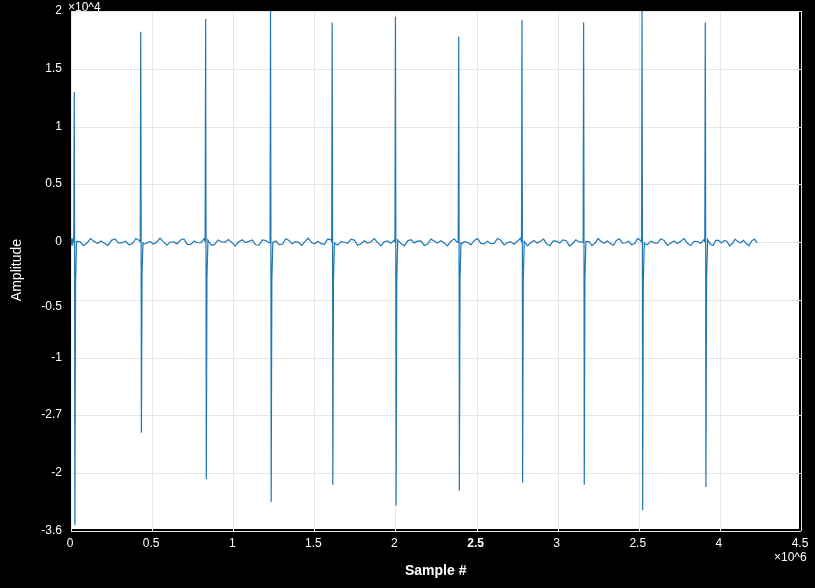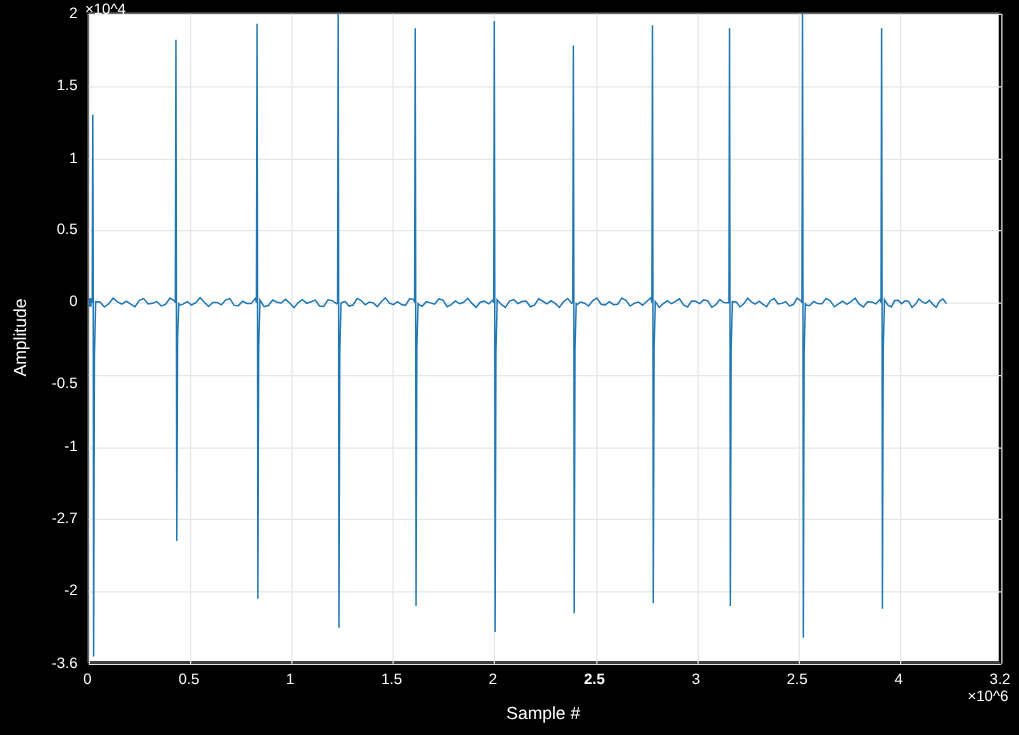--- a/index.html
+++ b/index.html
@@ -33,35 +33,35 @@
     <div class="grid-line" style="top: 288.889px; left: 0px; height: 1px; width: 730px;"></div>
     <div class="grid-line" style="top: 231.111px; left: 0px; height: 1px; width: 730px;"></div>
     <div class="grid-line" style="top: 173.333px; left: 0px; height: 1px; width: 730px;"></div>
     <div class="grid-line" style="top: 115.556px; left: 0px; height: 1px; width: 730px;"></div>
     <div class="grid-line" style="top: 57.7778px; left: 0px; height: 1px; width: 730px;"></div>
     <div class="grid-line" style="top: 0px; left: 0px; height: 1px; width: 730px;"></div>
     <svg width="730" height="520">
       <polyline points="0,231.1111111111111 0.10814814814814815,230.1611800048541 0.2162962962962963,234.0887318307635 0.3244444444444445,232.7562081327934 0.4325925925925926,227.61179188414684 0.5407407407407407,229.70909479858813 0.648888888888889,232.7358332401978 0.7570370370370371,230.3985682982389 0.8651851851851852,231.54845441424015 0.9733333333333333,234.38041938531524 1.0814814814814815,230.10689017270153 1.1896296296296296,227.36679048894177 1.297777777777778,231.74275372661288 1.4059259259259258,232.4739696547946 1.5140740740740741,230.20422823557175 1.6222222222222222,232.97953176232573 1.7303703703703703,233.1364943904 1.8385185185185184,227.86780717917185 1.9466666666666665,228.7837828831685 2.7577777777777777,231.1111111111111 3.2444444444444445,80.88888888888891 3.568888888888889,201.06666666666672 3.893333333333333,514.2222222222222 4.542222222222222,273.5777777777778 5.515555555555555,231.1111111111111 5.515555555555555,230.30184910084938 9.012345679012345,230.55426157277066 12.509135802469135,234.64383550135767 16.005925925925926,232.0042081144154 19.502716049382716,227.5429157339982 22.999506172839506,230.50562869846368 26.496296296296293,232.28968719138066 29.993086419753087,229.89050312412326 33.489876543209874,232.32310480321382 36.986666666666665,234.387611781987 40.483456790123455,229.32758933011837 43.98024691358025,227.86347775598023 47.477037037037036,232.2009069463411 50.97382716049383,231.68105007583011 54.47061728395061,230.25876027032558 57.9674074074074,233.73719206549873 61.46419753086419,232.5920750131612 64.96098765432099,227.46215708531804 68.45777777777778,229.59048714668756 69.26888888888888,231.1111111111111 69.75555555555556,20.80000000000001 70.08,189.04888888888888 70.40444444444445,421.77777777777777 71.05333333333333,259.7111111111111 72.02666666666667,231.1111111111111 72.02666666666667,233.448308835969 75.43333333333334,232.3197387232437 78.84,230.35585507967033 82.24666666666667,233.01124963043526 85.65333333333334,231.1797641246302 89.06,227.1470769005324 92.46666666666667,230.8244083128323 95.87333333333333,234.1964736700147 99.28,231.0042329763457 102.68666666666667,230.93439623940884 106.09333333333333,232.87923827107937 109.5,229.02027120300932 112.90666666666667,227.90129950049902 116.31333333333333,233.30429308649974 119.72,233.50881265650048 123.12666666666667,230.01253299840874 126.53333333333333,231.7503094600138 129.94,231.73108419456338 133.34666666666666,227.67205350759542 134.1577777777778,231.1111111111111 134.64444444444445,8.088888888888903 134.96888888888887,186.50666666666666 135.29333333333332,468 135.94222222222223,266.64444444444445 136.91555555555556,231.1111111111111 136.91555555555556,229.089335445904 140.32222222222222,234.3811486121428 143.7288888888889,233.3819638495147 147.13555555555556,228.99322095456648 150.54222222222222,230.75162885531932 153.9488888888889,231.44192890795023 157.35555555555555,228.47558189170132 160.76222222222222,231.42032381524695 164.1688888888889,235.14805996566878 167.57555555555555,231.03123402910558 170.98222222222222,228.67279798758216 174.38888888888889,231.64322992789067 177.79555555555555,230.41178940386078 181.20222222222222,229.05810397467235 184.60888888888888,233.74382003070514 188.01555555555555,234.10677124580343 191.42222222222225,228.86805306653673 194.82888888888888,229.50045278924222 198.23555555555555,231.99658962278926 199.04666666666668,231.1111111111111 199.53333333333333,0 199.85777777777778,184.88888888888886 200.1822222222222,491.1111111111111 200.83111111111108,270.1111111111111 201.80444444444444,231.1111111111111 201.80444444444444,231.41695491901305 205.0308641975309,230.08061536096545 208.25728395061728,233.83497944051607 211.48370370370372,233.00084377734936 214.71012345679014,227.70736797125846 217.93654320987653,229.40266165042243 221.16296296296295,232.83839043257234 224.3893827160494,230.63869010580157 227.6158024691358,231.29063947154276 230.84222222222223,234.30699534006368 234.06864197530868,230.41217957097234 237.29506172839504,227.2428207795233 240.5214814814815,231.51762055566627 243.74790123456788,232.743505774857 246.97432098765432,230.25508497550032 250.20074074074074,232.6771127354162 253.4271604938272,233.28117548291317 256.6535802469135,228.07667843061756 259.88,228.50404999783512 260.6911111111111,231.1111111111111 261.17777777777775,11.5555555555556 261.5022222222222,187.2 261.8266666666667,473.77777777777777 262.47555555555556,267.51111111111106 263.44888888888886,231.1111111111111 263.44888888888886,232.34213386955133 266.7654320987654,234.03850077890178 270.081975308642,230.3507143650578 273.39851851851853,231.2958114535781 276.7150617283951,232.29407136959736 280.03160493827164,228.14202726423298 283.3481481481482,229.0667869236023 286.6646913580247,234.3379646215826 289.98123456790125,232.6703692686807 293.2977777777778,229.7156163272719 296.6143209876543,232.00113963853767 299.93086419753087,230.8068113683019 303.2474074074074,227.62425854059728 306.5639506172839,231.6968818250673 309.8804938271605,234.82517219736224 313.19703703703703,230.76881364823754 316.51358024691353,229.94495463173126 319.8301234567901,232.14210830567538 323.14666666666665,229.21164872217423 323.9577777777778,231.1111111111111 324.4444444444444,5.777777777777715 324.7688888888889,186.04444444444442 325.09333333333336,494.5777777777778 325.7422222222222,270.63111111111107 326.71555555555557,231.1111111111111 326.71555555555557,228.77918628467324 330.03209876543207,232.576033863325 333.3486419753086,234.8592625413139 336.6651851851852,229.84314519498474 339.9817283950617,228.72478688441697 343.29827160493824,231.90251839327954 346.6148148148148,230.2046163121757 349.93135802469135,229.84177675214312 353.2479012345679,234.43968113780346 356.56444444444446,233.06780406108112 359.880987654321,228.06437312839836 363.1975308641976,230.0000547143041 366.51407407407413,232.08265706920702 369.83061728395063,229.62093102062687 373.14716049382713,231.7090401415474 376.4637037037037,234.85959041790562 379.78024691358024,230.4160757875435 383.0967901234568,227.74671442720182 386.4133333333333,231.5824975326945 387.2244444444445,231.1111111111111 387.7111111111111,25.422222222222217 388.03555555555556,189.9733333333333 388.36,479.55555555555554 389.00888888888886,268.3777777777778 389.9822222222223,231.1111111111111 389.9822222222223,233.26572747762594 393.2987654320988,230.70452451595094 396.61530864197533,231.58280024094836 399.9318518518519,233.8331466982184 403.24839506172844,229.42139746925227 406.56493827160494,227.4621030215581 409.8814814814815,232.3790856517761 413.198024691358,232.87622562194974 416.51456790123456,230.30320047662445 419.8311111111111,232.70791727385802 423.14765432098767,232.43354907669982 426.4641975308642,227.53492350177356 429.7807407407408,229.307383524827 433.09728395061734,233.88049619733818 436.4138271604938,231.73016772391577 439.73037037037034,230.58636458728887 443.0469135802469,233.15792686095523 446.36345679012345,230.2471165659635 449.68,227.22393861043304 450.49111111111114,231.1111111111111 450.97777777777776,9.244444444444468 451.3022222222222,186.7377777777778 451.62666666666667,471.46666666666664 452.2755555555555,267.1644444444445 453.2488888888889,231.1111111111111 453.2488888888889,230.31482469032608 456.47530864197535,234.88416961727046 459.7017283950617,231.83123171935074 462.9281481481481,229.49287098680293 466.15456790123454,231.97929770047324 469.380987654321,230.1484938173105 472.60740740740744,228.08422118698536 475.83382716049385,232.96680457131674 479.0602469135802,234.53949848279967 482.28666666666663,229.87823642944886 485.5130864197531,230.02686365962649 488.7395061728395,231.9207169183074 491.96592592592594,228.8783064339322 495.1923456790123,229.77213507453718 498.4187654320987,234.8156253906289 501.6451851851852,232.69973316479513 504.87160493827156,228.70600917015219 508.09802469135803,231.01226507240062 511.32444444444445,231.18112724277148 512.1355555555556,231.1111111111111 512.6222222222221,11.5555555555556 512.9466666666667,187.2 513.2711111111112,473.77777777777777 513.92,267.51111111111106 514.8933333333333,231.1111111111111 514.8933333333333,230.338386148386 517.9395061728395,230.5305279883554 520.9856790123457,234.62264409427252 524.0318518518518,232.04164362046617 527.078024691358,227.53990212401027 530.1241975308642,230.4701417297482 533.1703703703704,232.31564593485922 536.2165432098766,229.90920571096774 539.2627160493827,232.2850533573349 542.3088888888889,234.39351246605594 545.3550617283951,229.3618255168036 548.4012345679013,227.8354406679822 551.4474074074075,232.1847989557259 554.4935802469136,231.71950225444618 557.5397530864198,230.25000588460125 560.585925925926,233.7044002900206 563.6320987654321,232.62203187666756 566.6782716049382,227.47557937794113 569.7244444444444,229.55185170884437 570.5355555555556,231.1111111111111 571.0222222222222,0 571.3466666666666,184.88888888888886 571.6711111111111,499.2 572.32,271.32444444444445 573.2933333333333,231.1111111111111 573.2933333333333,232.82201034972252 576.6098765432099,233.53291730573955 579.9264197530864,230.19773760899056 583.242962962963,231.9003065051587 586.5595061728395,232.05619423887134 589.876049382716,227.69133860177072 593.1925925925925,229.59606993928378 596.5091358024691,234.44642993026906 599.8256790123456,232.07095484766933 603.1422222222222,229.99471987566636 606.4587654320987,232.420091529008 609.7753086419752,230.2568222694938 613.0918518518519,227.56091812519355 616.4083950617284,232.28782551479708 619.7249382716049,234.50642075377903 623.0414814814815,230.38396799077395 626.358024691358,230.5125392471358 629.6745679012345,232.15996559419386 632.9911111111112,228.6325179566287 633.8022222222222,231.1111111111111 634.2888888888889,11.5555555555556 634.6133333333333,187.2 634.9377777777778,476.0888888888889 635.5866666666667,267.85777777777776 636.56,231.1111111111111 636.56,228.68552968854357 639.3177777777778,233.1730305185165 642.0755555555555,234.56691355729197 644.8333333333333,229.43517529262812 647.5911111111111,229.28092069449127 650.3488888888888,231.95090377848203 653.1066666666667,229.6171975216521 655.8644444444445,230.17320409965237 658.6222222222223,234.812805921081 661.38,232.4951220144281 664.1377777777778,228.0615326067466 666.8955555555556,230.57457338298605 669.6533333333333,231.71402580775242 672.4111111111112,229.28476163364098 675.1688888888889,232.29503151402497 677.9266666666666,234.81687001090353 680.6844444444445,229.85770653881787 683.4422222222222,228.15046473934467 686.1999999999999,231.87981025435272"></polyline>
     </svg>
   </div>
-<div id="xlabel" class="axis-label" style="left: 405px; top: 562px;">Sample #</div>
+<div id="xlabel" class="axis-label" style="left: 405px; top: 562px; font-weight: bold;">Sample #</div>
 <div id="ylabel" class="axis-label" style="transform: rotate(-90deg) translate(-50%, -50%); transform-origin: 0px 0px; left: 16px; top: 270px;">Amplitude</div>
 <div id="x-exp" class="tick-label" style="left: 774px; top: 550px;">×10^6</div>
 <div id="y-exp" class="tick-label" style="left: 68px; top: 0px; text-align: right;">×10^4</div>
 
 <div class="tick-label x-tick-label" style="left: 70px; top: 536px;">0</div>
 <div class="tick-label x-tick-label" style="left: 151.111px; top: 536px;">0.5</div>
 <div class="tick-label x-tick-label" style="left: 232.222px; top: 536px;">1</div>
 <div class="tick-label x-tick-label" style="left: 313.333px; top: 536px;">1.5</div>
 <div class="tick-label x-tick-label" style="left: 394.444px; top: 536px;">2</div>
 <div class="tick-label x-tick-label" style="left: 475.556px; top: 536px; font-weight: bold;">2.5</div>
 <div class="tick-label x-tick-label" style="left: 556.667px; top: 536px;">3</div>
 <div class="tick-label x-tick-label" style="left: 637.778px; top: 536px;">2.5</div>
 <div class="tick-label x-tick-label" style="left: 718.889px; top: 536px;">4</div>
-<div class="tick-label x-tick-label" style="left: 800px; top: 536px;">3.2</div>
+<div class="tick-label x-tick-label" style="left: 800px; top: 536px;">4.5</div>
 <div class="tick-label y-tick-label" style="left: 34px; width: 28px; top: 530px;">-3.6</div>
 <div class="tick-label y-tick-label" style="left: 34px; width: 28px; top: 472.222px;">-2</div>
 <div class="tick-label y-tick-label" style="left: 34px; width: 28px; top: 414.444px;">-2.7</div>
 <div class="tick-label y-tick-label" style="left: 34px; width: 28px; top: 356.667px;">-1</div>
 <div class="tick-label y-tick-label" style="left: 34px; width: 28px; top: 306px;">-0.5</div>
 <div class="tick-label y-tick-label" style="left: 34px; width: 28px; top: 241.111px;">0</div>
 <div class="tick-label y-tick-label" style="left: 34px; width: 28px; top: 183.333px;">0.5</div>
 <div class="tick-label y-tick-label" style="left: 34px; width: 28px; top: 125.556px;">1</div>
 <div class="tick-label y-tick-label" style="left: 34px; width: 28px; top: 67.7778px;">1.5</div>
 <div class="tick-label y-tick-label" style="left: 34px; width: 28px; top: 10px;">2</div>

